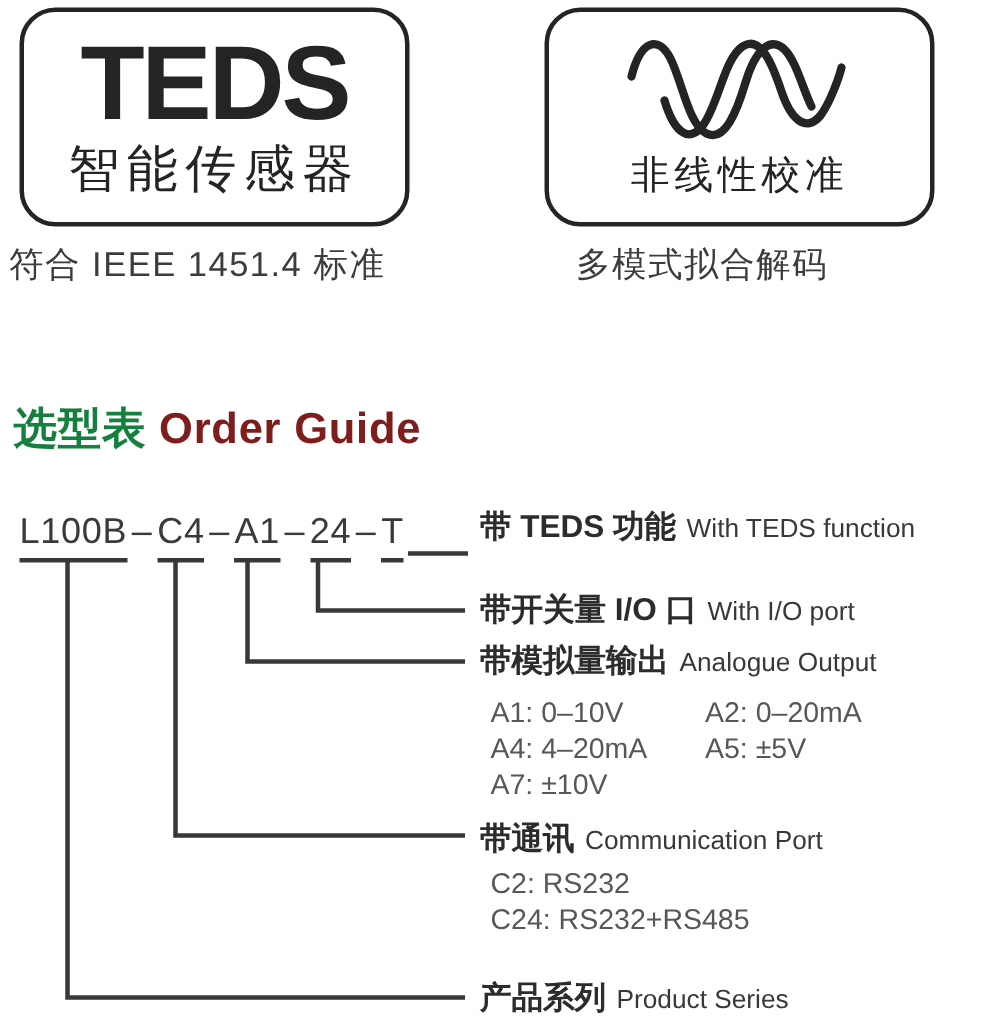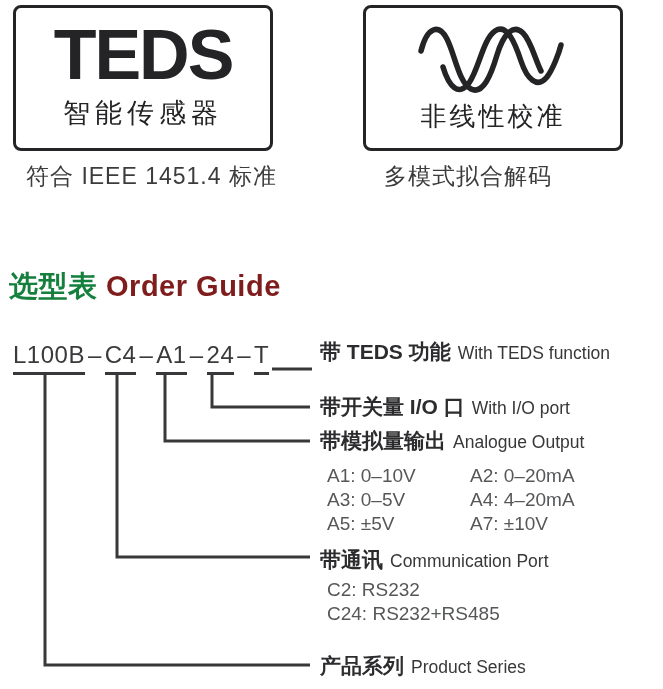--- a/index.html
+++ b/index.html
@@ -1,33 +1,33 @@
 <!DOCTYPE html>
 <html><head>
 <meta charset="utf-8">
 <style>
   html,body{margin:0;padding:0;background:#ffffff;}
   #page{position:relative;width:663px;height:689px;background:#ffffff;overflow:hidden;
         font-family:"Liberation Sans","DejaVu Sans",sans-serif;color:#242426;}
 
   
-  .badge{position:absolute;top:5px;height:140px;border:3px solid #242426;border-radius:8px;
+  .badge{position:absolute;top:5px;height:140px;border:3px solid #242426;border-radius:24px;
          box-sizing:content-box;text-align:center;background:#fff;}
   #badge-teds{left:13px;width:254px;}
   #badge-nl{left:363px;width:254px;}
   .badge-big{display:block;margin-top:12px;font-size:70px;line-height:70px;font-weight:700;
              letter-spacing:-2px;color:#242426;}
-  .badge-sub{display:block;margin-top:8px;font-size:27px;line-height:30px;font-weight:500;
+  .badge-sub{display:block;margin-top:8px;font-size:34px;line-height:30px;font-weight:500;
              letter-spacing:5px;color:#242426;}
   .badge-sub2{display:block;margin-top:0px;font-size:26px;line-height:30px;font-weight:500;
              letter-spacing:3px;color:#242426;}
   .wave-svg{display:block;margin:9px auto 0;}
   .caption{position:absolute;top:162px;font-size:23px;line-height:28px;letter-spacing:1px;
            color:#3c3c3e;}
-  #caption-teds{left:6px;margin-left:20px;}
+  #caption-teds{left:6px;}
   #caption-nl{left:384px;}
 
   
   #order-guide-title{position:absolute;left:9px;top:269px;font-size:29px;line-height:34px;
                      font-weight:700;letter-spacing:0.5px;}
 
   
   #order-code{position:absolute;left:13px;top:340px;font-size:24px;line-height:30px;
               font-weight:400;letter-spacing:0.5px;color:#3a3a3c;white-space:nowrap;}
   .code-seg{border-bottom:3px solid #38383a;padding-bottom:4px;}
@@ -98,21 +98,20 @@
   <div class="branch" id="branch-3">
     <span class="zh">带通讯</span><span class="en">Communication Port</span>
   </div>
   <div class="branch" id="branch-4">
     <span class="zh">产品系列</span><span class="en">Product Series</span>
   </div>
 
   <div class="subopts" id="analogue-options">
     <span>A1: 0–10V</span>
     <span>A2: 0–20mA</span>
-    <span>A3: 0–5V</span>
     <span>A4: 4–20mA</span>
     <span>A5: ±5V</span>
     <span>A7: ±10V</span>
   </div>
 
   <div class="subopts" id="comm-options">
     <div>C2: RS232</div>
     <div>C24: RS232+RS485</div>
   </div>
 

